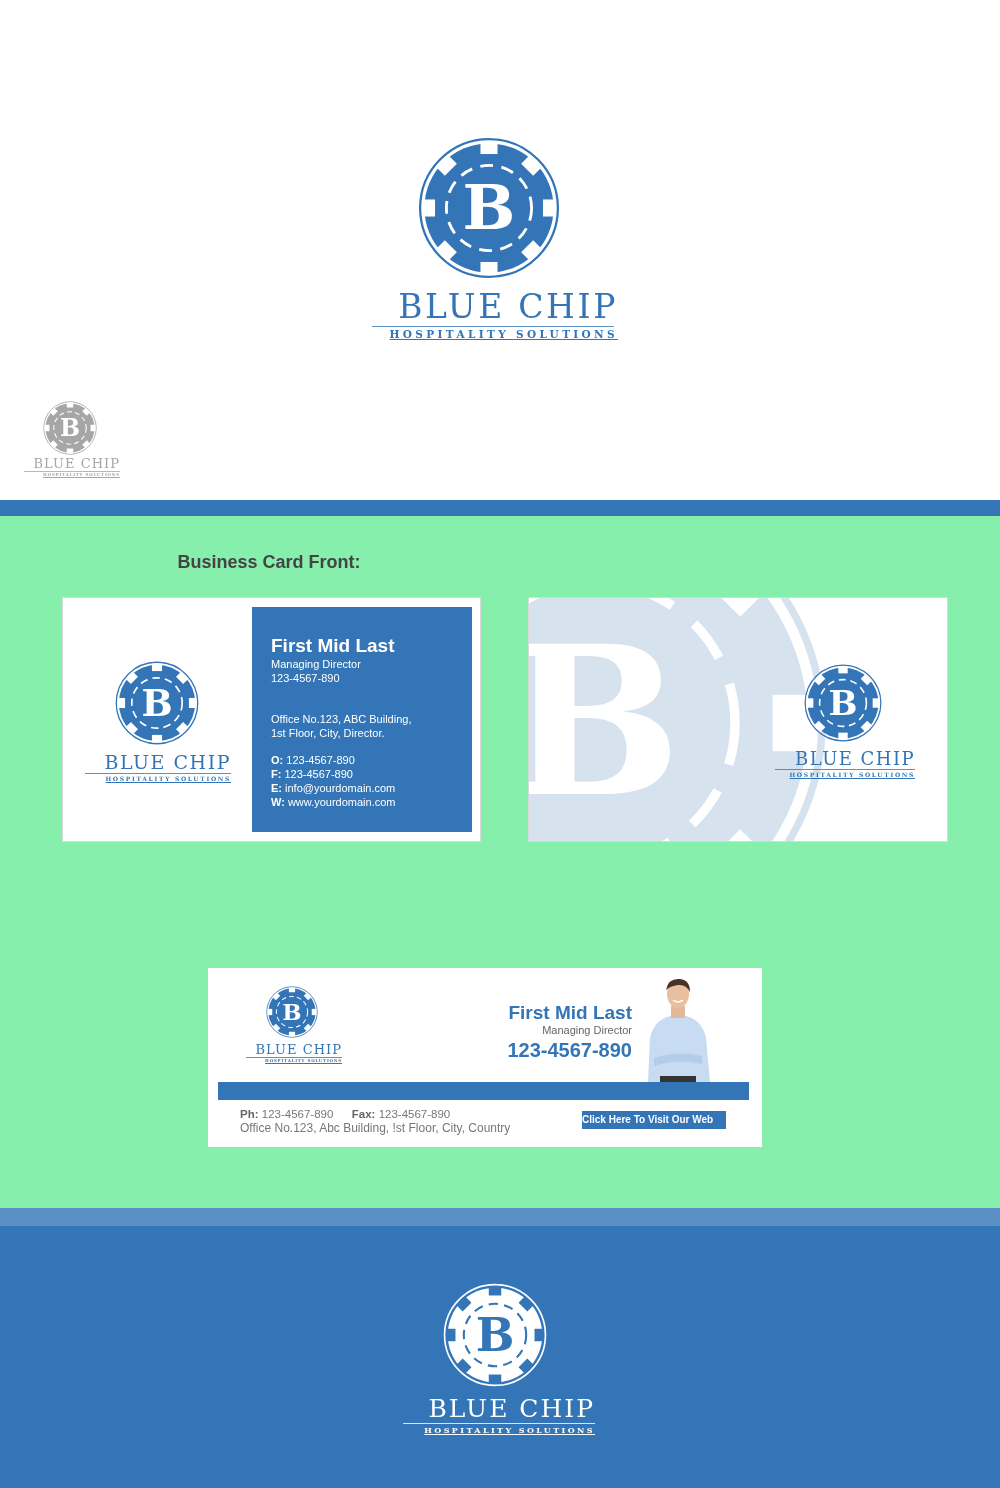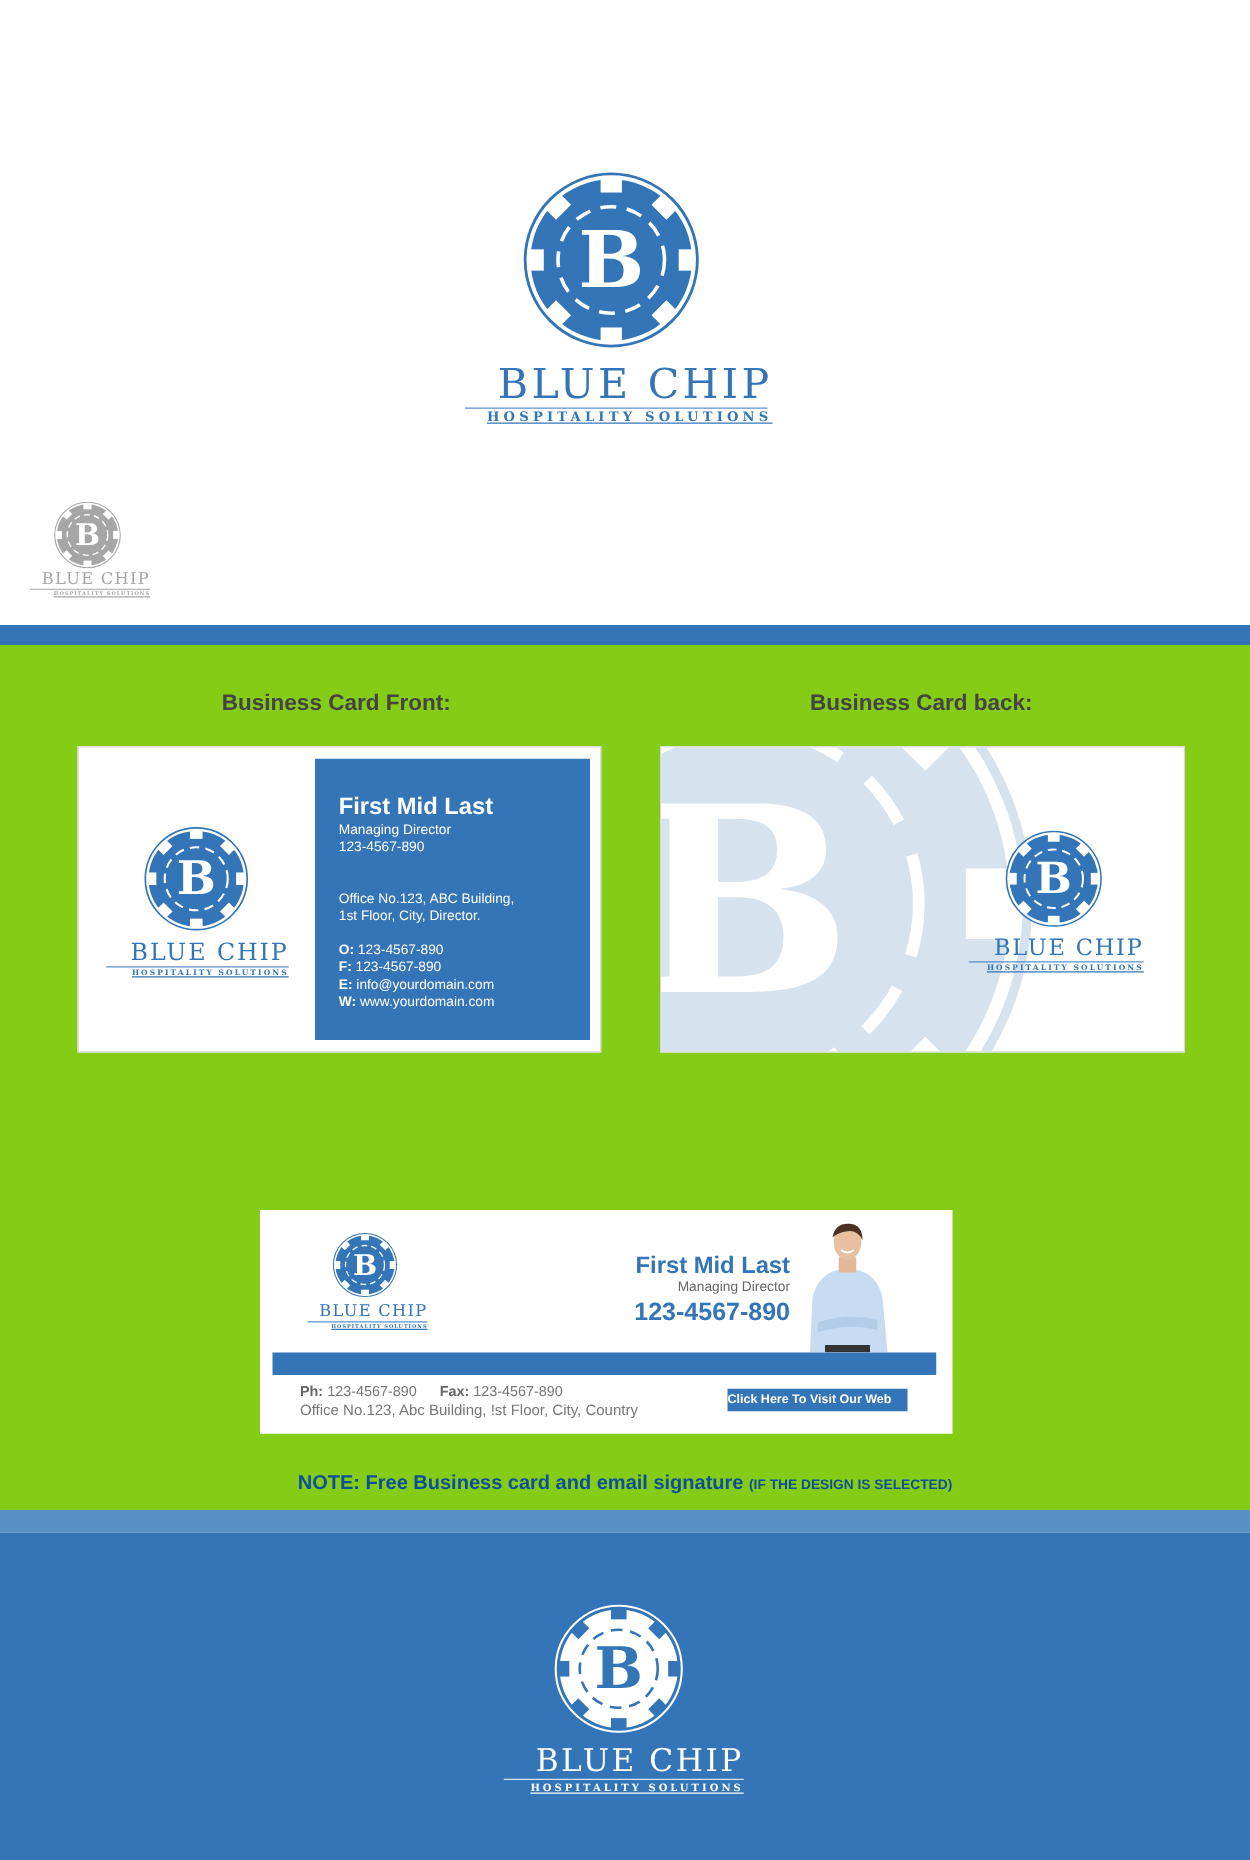--- a/index.html
+++ b/index.html
@@ -8,21 +8,21 @@
   .sans { font-family: "Liberation Sans", sans-serif; }
 
   
   .wordmark { text-align: right; color: #3375b6; }
   .wordmark .name { font-family: "DejaVu Serif", serif; letter-spacing: 0.08em; white-space: nowrap; }
   .wordmark .rule { height: 1px; background: currentColor; opacity: 0.8; }
   .wordmark .sub { font-family: "DejaVu Serif", serif; letter-spacing: 0.32em; white-space: nowrap; font-weight: bold; text-decoration: underline; }
 
   #top-section { top: 0; left: 0; width: 1000px; height: 500px; background: #fff; }
   #blue-rule { top: 500px; left: 0; width: 1000px; height: 16px; background: #3375b6; }
-  #gray-section { top: 516px; left: 0; width: 1000px; height: 692px; background: #84cc16; }
+  #gray-section { top: 516px; left: 0; width: 1000px; height: 692px; background: #86efac; }
   #light-strip { top: 1208px; left: 0; width: 1000px; height: 18px; background: #5a90c5; }
   #bottom-section { top: 1226px; left: 0; width: 1000px; height: 262px; background: #3375b6; }
 
   .section-heading { font-family: "Liberation Sans", sans-serif; font-weight: bold; font-size: 18px; color: #444; text-align: center; }
 
   .card { background: #fff; border: 1px solid #d8d8d8; overflow: hidden; }
   .card-panel { background: #3375b6; color: #fff; font-family: "Liberation Sans", sans-serif; }
   .card-panel .nm { font-size: 19px; font-weight: bold; }
   .card-panel .ln { font-size: 11px; line-height: 14px; }
   .card-panel b { font-weight: bold; }
@@ -74,21 +74,20 @@
     <div class="rule"></div>
     <div class="sub" style="font-size:4px;line-height:6px;letter-spacing:0.2em;">HOSPITALITY SOLUTIONS</div>
   </div>
 </div>
 
 <div id="blue-rule" class="abs"></div>
 
 <div id="gray-section" class="abs">
 
   <div class="abs section-heading" style="left:62px;top:36px;width:414px;">Business Card Front:</div>
-  <div class="abs section-heading" style="left:528px;top:36px;width:418px;">Business Card back:</div>
 
   <div class="abs card" style="left:62px;top:81px;width:419px;height:245px;">
     <svg class="abs" style="left:52px;top:63px;width:84px;height:84px;color:#3375b6;">
         <use href="#chip"></use>
       </svg>
     <div class="abs wordmark" style="left:22px;top:153px;width:146px;">
       <div class="name" style="font-size:19px;line-height:22px;">BLUE CHIP</div>
       <div class="rule"></div>
       <div class="sub" style="font-size:6px;line-height:9px;letter-spacing:0.28em;">HOSPITALITY SOLUTIONS</div>
     </div>
@@ -158,24 +157,20 @@
       <span>123-4567-890</span>
       <span style="display:inline-block;width:12px"></span>
       <b style="color:#666">Fax:</b>
       <span>123-4567-890</span>
     </div>
     <div class="abs sans" style="left:32px;top:153px;font-size:12px;color:#777;line-height:14px;">Office No.123, Abc Building, !st Floor, City, Country</div>
 
     <div class="abs sig-btn" style="left:374px;top:143px;width:144px;height:18px;">Click Here To Visit Our Web</div>
   </div>
 
-  <div class="abs note" style="left:0;top:662px;width:1000px;">
-    <span>NOTE: Free Business card and email signature</span>
-    <small>(IF THE DESIGN IS SELECTED)</small>
-  </div>
 </div>
 
 <div id="light-strip" class="abs"></div>
 
 <div id="bottom-section" class="abs">
   <svg class="abs" style="left:443px;top:57px;width:104px;height:104px;color:#ffffff;--chip-bg:#3375b6;">
       <use href="#chip"></use>
     </svg>
   <div class="abs wordmark" style="left:403px;top:168px;width:192px;color:#ffffff;">
     <div class="name" style="font-size:25px;line-height:29px;">BLUE CHIP</div>

